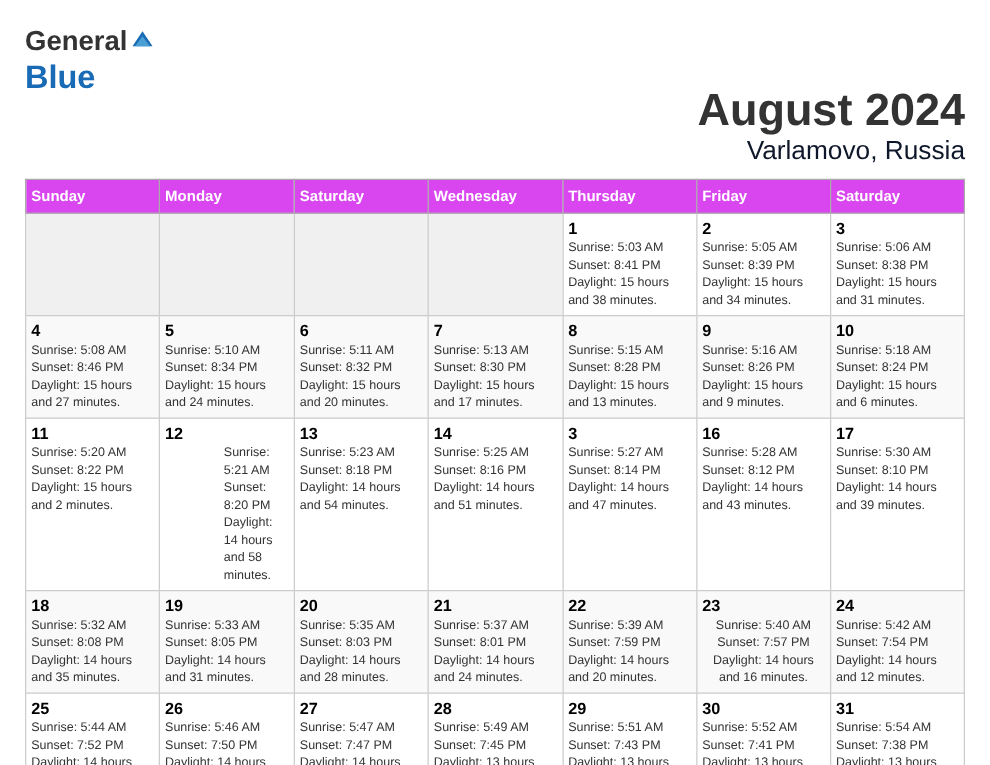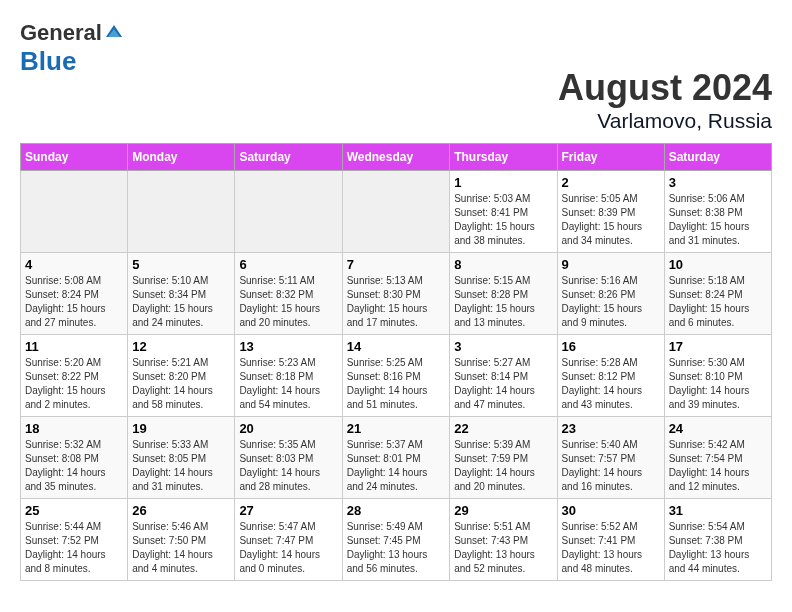--- a/index.html
+++ b/index.html
@@ -148,21 +148,21 @@
           <div class="day-info" style="white-space: pre-line;">Sunrise: 5:06 AM
 Sunset: 8:38 PM
 Daylight: 15 hours
 and 31 minutes.</div>
         </td>
       </tr>
       <tr>
         <td>
           <div class="day-number">4</div>
           <div class="day-info" style="white-space: pre-line;">Sunrise: 5:08 AM
-Sunset: 8:24 PM
+Sunset: 8:46 PM
 Daylight: 15 hours
 and 27 minutes.</div>
         </td>
         <td>
           <div class="day-number">5</div>
           <div class="day-info" style="white-space: pre-line;">Sunrise: 5:10 AM
 Sunset: 8:34 PM
 Daylight: 15 hours
 and 24 minutes.</div>
         </td>
@@ -205,21 +205,21 @@
       <tr>
         <td>
           <div class="day-number">11</div>
           <div class="day-info" style="white-space: pre-line;">Sunrise: 5:20 AM
 Sunset: 8:22 PM
 Daylight: 15 hours
 and 2 minutes.</div>
         </td>
         <td>
           <div class="day-number">12</div>
-          <div class="day-info" style="white-space: pre-line;">Sunrise: 5:21 AM
+          <div class="day-info" style="white-space: pre-line; margin-left: 47px;">Sunrise: 5:21 AM
 Sunset: 8:20 PM
 Daylight: 14 hours
 and 58 minutes.</div>
         </td>
         <td>
           <div class="day-number">13</div>
           <div class="day-info" style="white-space: pre-line;">Sunrise: 5:23 AM
 Sunset: 8:18 PM
 Daylight: 14 hours
 and 54 minutes.</div>
@@ -284,21 +284,21 @@
         </td>
         <td>
           <div class="day-number">22</div>
           <div class="day-info" style="white-space: pre-line;">Sunrise: 5:39 AM
 Sunset: 7:59 PM
 Daylight: 14 hours
 and 20 minutes.</div>
         </td>
         <td>
           <div class="day-number">23</div>
-          <div class="day-info" style="white-space: pre-line;">Sunrise: 5:40 AM
+          <div class="day-info" style="white-space: pre-line; text-align: center;">Sunrise: 5:40 AM
 Sunset: 7:57 PM
 Daylight: 14 hours
 and 16 minutes.</div>
         </td>
         <td>
           <div class="day-number">24</div>
           <div class="day-info" style="white-space: pre-line;">Sunrise: 5:42 AM
 Sunset: 7:54 PM
 Daylight: 14 hours
 and 12 minutes.</div>

